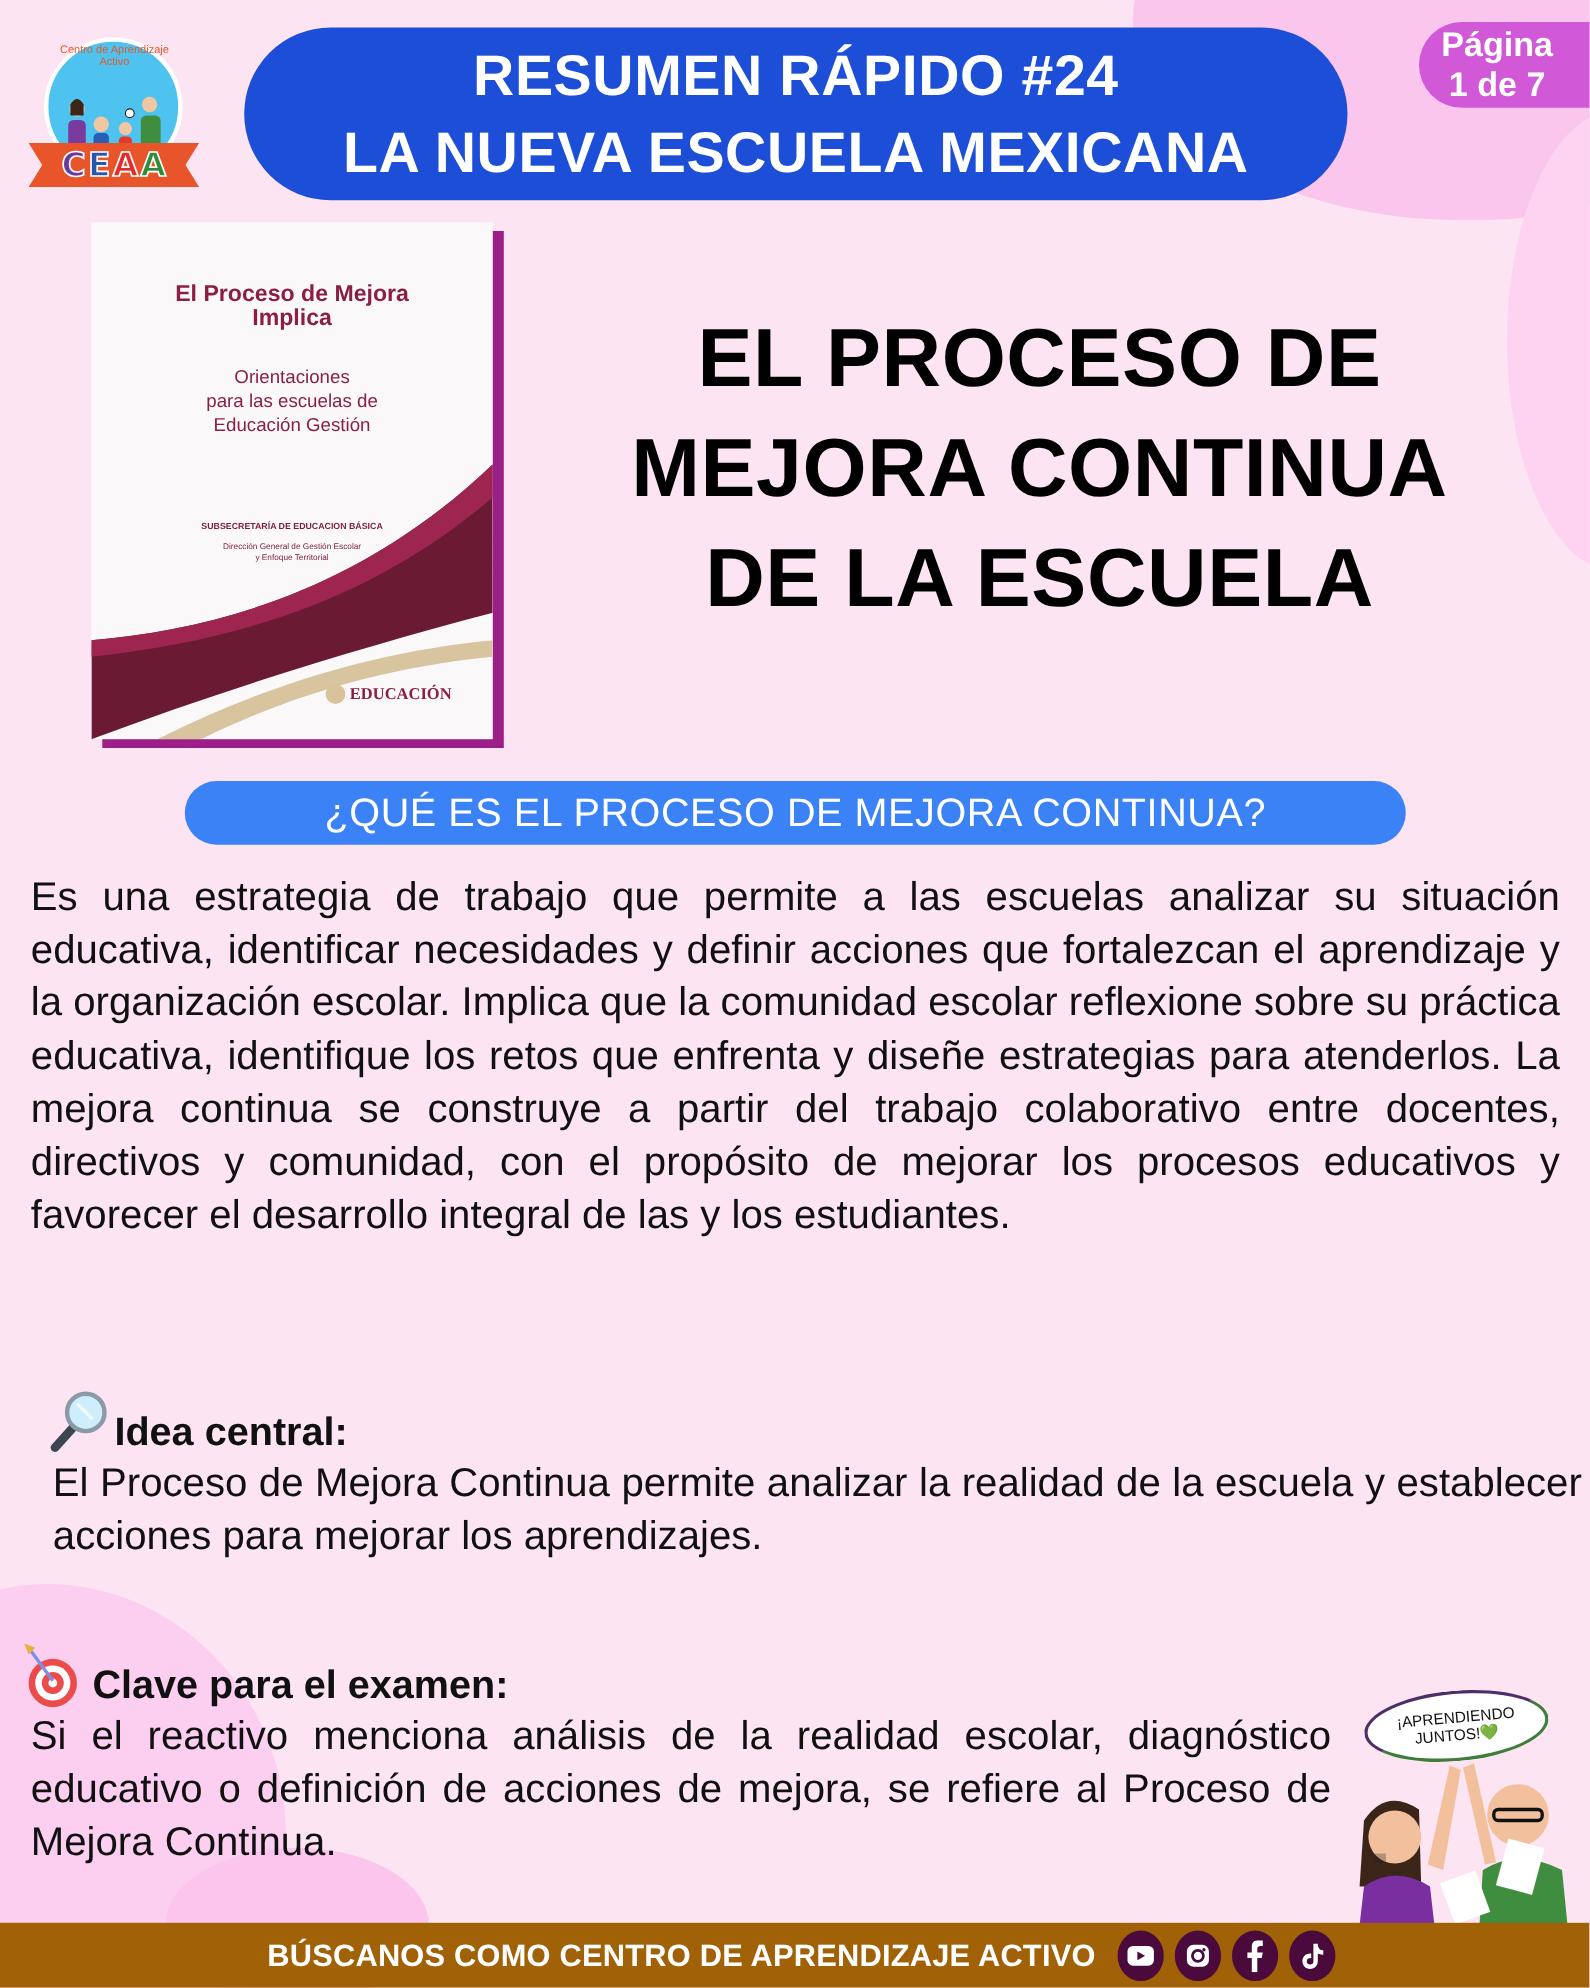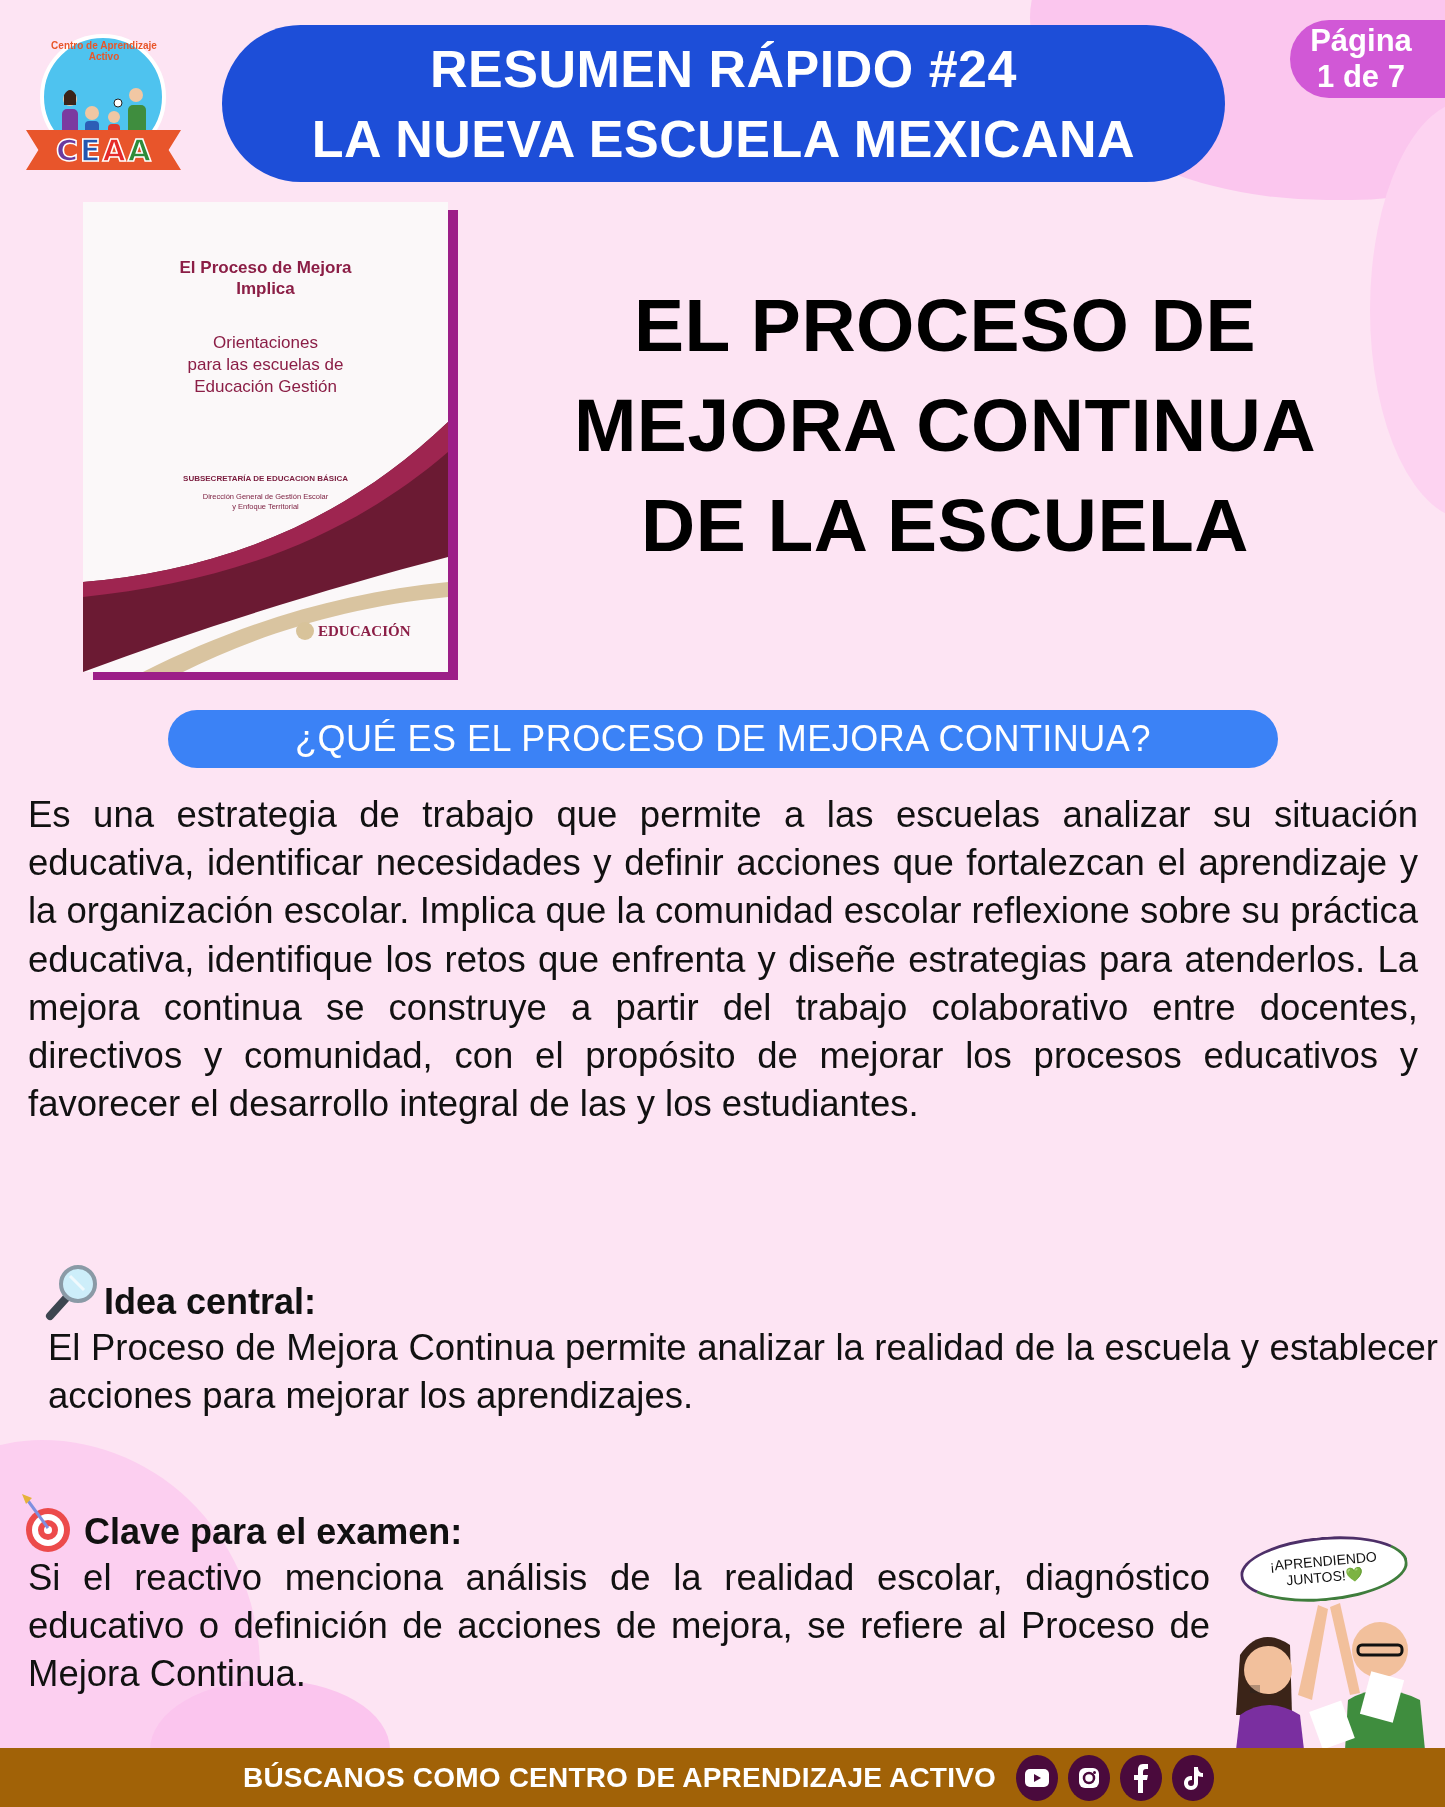--- a/index.html
+++ b/index.html
@@ -17,21 +17,21 @@
   .blob-bl2 { left: 150px; top: 1680px; width: 240px; height: 140px; background: #fbc5ee; border-radius: 50%; }
 
   .logo {
     position: absolute; left: 26px; top: 30px; width: 155px; height: 145px; z-index: 2;
   }
   .logo-circle {
     position: absolute; left: 14px; top: 4px; width: 126px; height: 126px; border-radius: 50%;
     background: #4ec3ef; border: 4px solid #fff;
   }
   .logo-arc {
-    position: absolute; left: 22px; top: 10px; width: 112px; font-size: 10px; font-weight: bold; color: #e8562a; text-align: center;
+    position: absolute; left: 22px; top: 10px; width: 112px; font-size: 10px; font-weight: normal; color: #e8562a; text-align: center;
   }
   .logo-people { position: absolute; left: 30px; top: 55px; width: 96px; height: 60px; }
   .logo-banner {
     position: absolute; left: 0; top: 100px; width: 155px; height: 40px; background: #e8552b;
     clip-path: polygon(0 0, 100% 0, 92% 50%, 100% 100%, 0 100%, 8% 50%);
     display: flex; justify-content: center; align-items: center; gap: 2px;
     font-family: "DejaVu Sans", sans-serif; font-weight: bold; font-size: 30px;
   }
   .logo-banner span { -webkit-text-stroke: 1.5px #fff; }
 
@@ -44,21 +44,21 @@
     position: absolute; left: 1290px; top: 20px; width: 160px; height: 78px; border-radius: 40px 0 0 40px;
     background: #d158d6; z-index: 2; color: #fff; font-weight: bold; font-size: 31px; line-height: 36px;
     display: flex; flex-direction: column; justify-content: center; align-items: center; padding-right: 18px;
   }
 
   .cover {
     position: absolute; left: 83px; top: 202px; width: 365px; height: 470px; z-index: 2;
   }
   .cover-shadow { position: absolute; left: 10px; top: 8px; width: 365px; height: 470px; background: #9c1f88; }
   .cover-page { position: absolute; left: 0; top: 0; width: 365px; height: 470px; background: #fbf8f9; overflow: hidden; }
-  .cover-title { position: absolute; left: 0; top: 55px; width: 365px; text-align: center; color: #8b1e46; font-weight: bold; font-size: 17px; line-height: 21px; }
+  .cover-title { position: absolute; left: 0; top: 55px; width: 365px; text-align: center; color: #8b1e46; font-weight: bold; font-size: 21px; line-height: 21px; }
   .cover-sub { position: absolute; left: 0; top: 130px; width: 365px; text-align: center; color: #8b1e46; font-size: 17px; line-height: 22px; }
   .cover-sep { position: absolute; left: 0; top: 272px; width: 365px; text-align: center; color: #7a1c3e; font-weight: bold; font-size: 8px; }
   .cover-dir { position: absolute; left: 0; top: 290px; width: 365px; text-align: center; color: #7a1c3e; font-size: 7.5px; line-height: 10px; }
   .cover-wave { position: absolute; left: 0; top: 220px; width: 365px; height: 250px; }
   .cover-edu { position: absolute; left: 213px; top: 420px; color: #8b1e46; font-family: "Liberation Serif", serif; font-size: 15px; font-weight: bold; display: flex; align-items: center; gap: 4px; }
   .seal { width: 18px; height: 18px; border-radius: 50%; background: #d8c39a; display: inline-block; }
 
   .main-title {
     position: absolute; left: 470px; top: 275px; width: 950px; z-index: 2;
     text-align: center; font-weight: bold; font-size: 75px; line-height: 100px; color: #000; letter-spacing: 0.5px;

